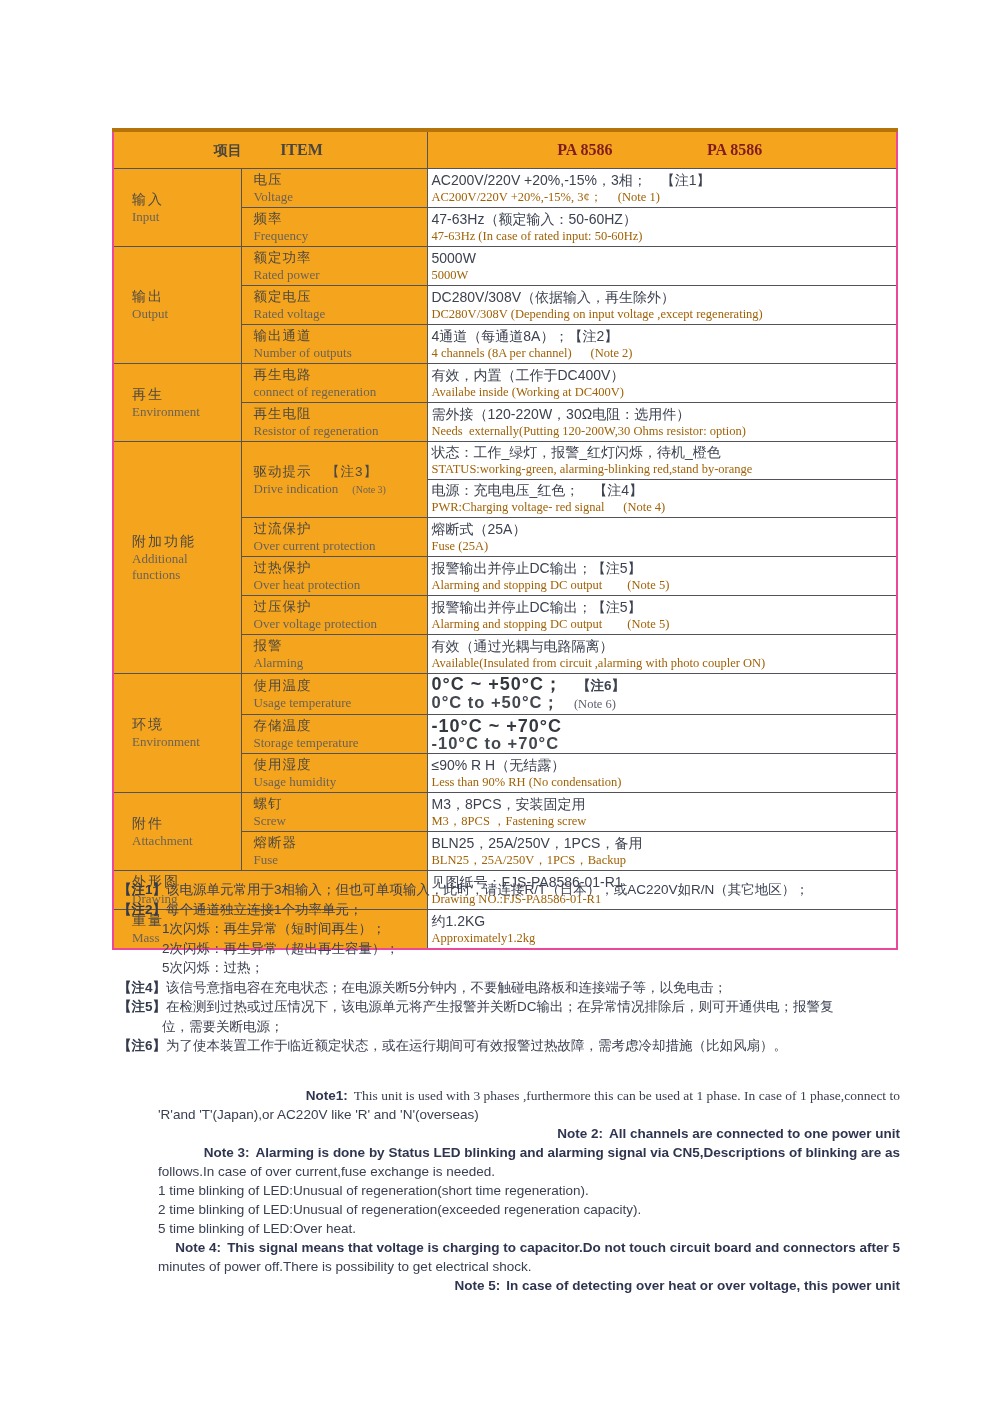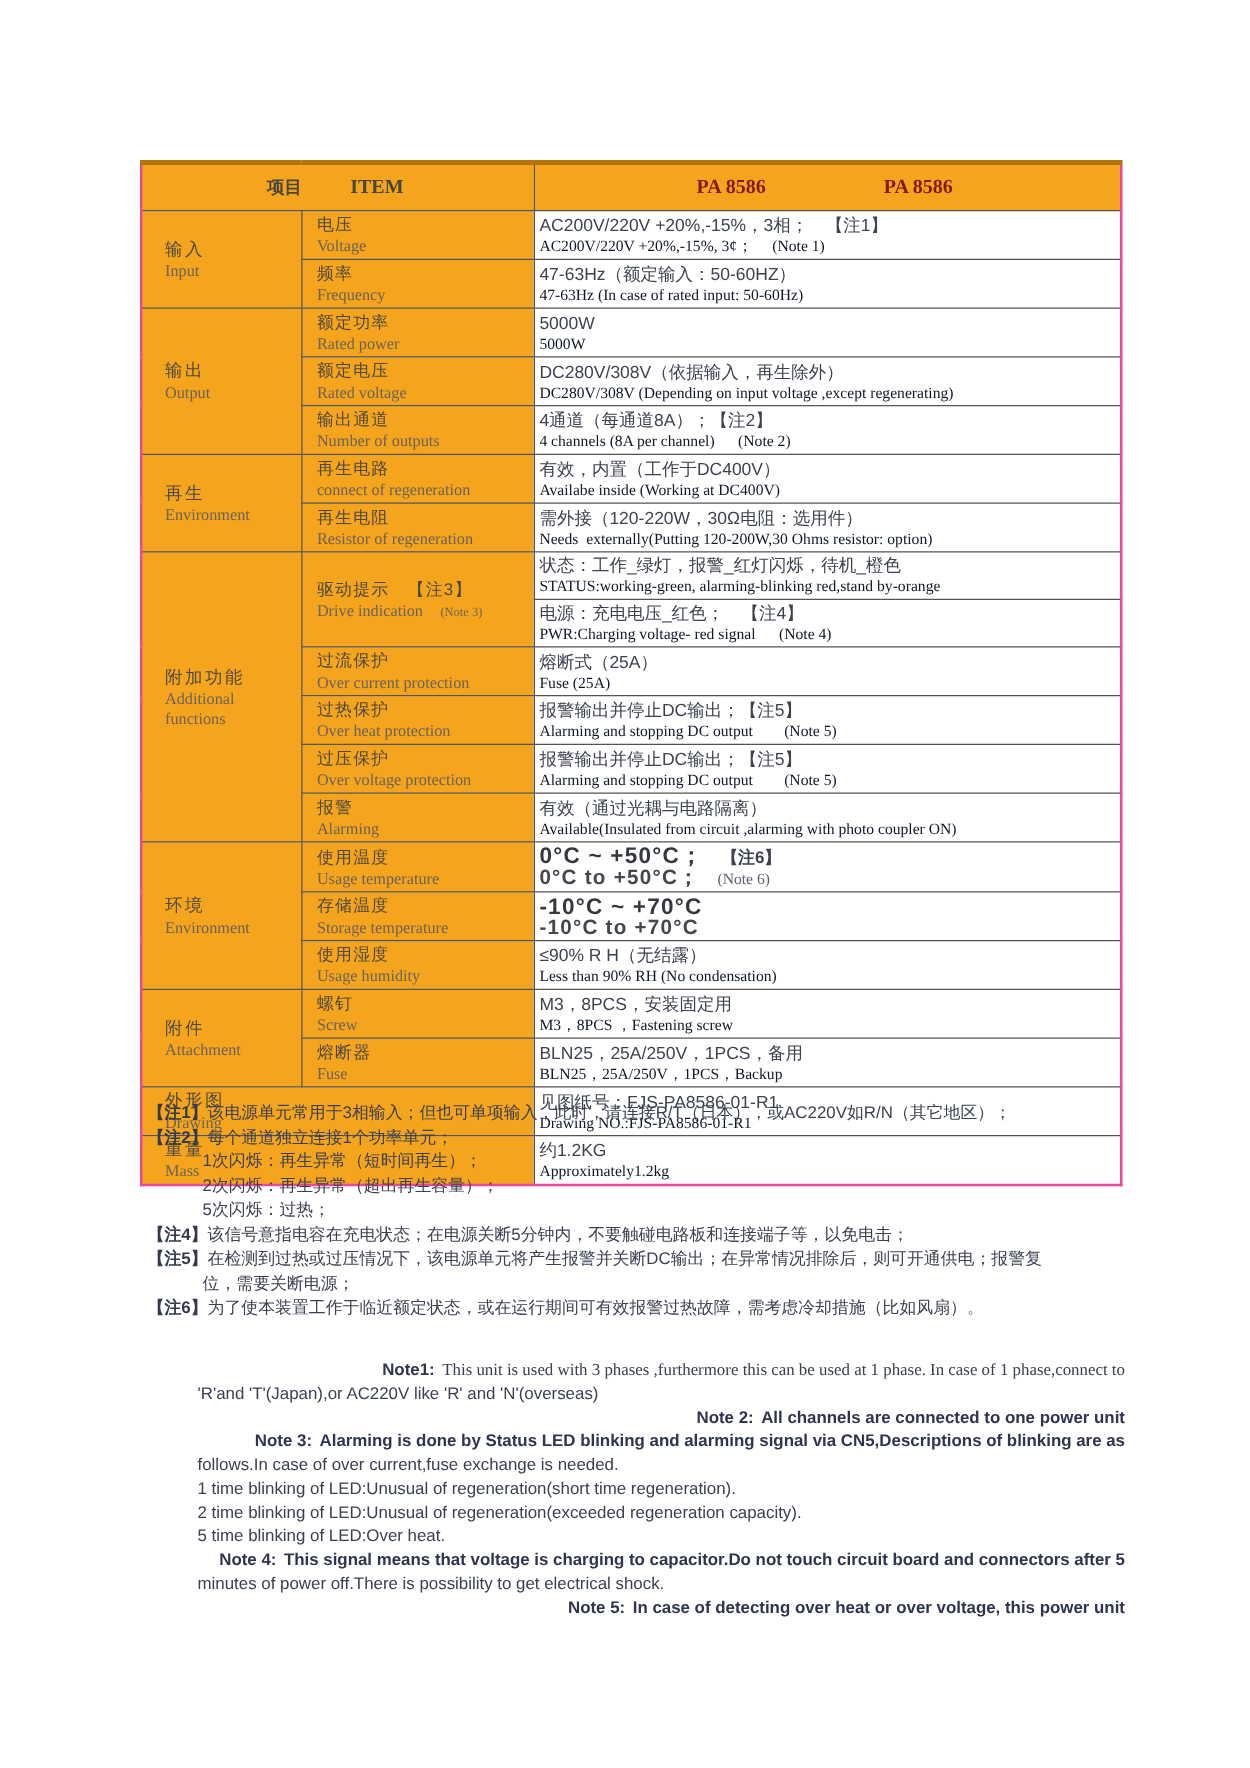--- a/index.html
+++ b/index.html
@@ -27,21 +27,21 @@
   tbody tr{height:37px;}
   td.g{padding-left:18px;}
   td.g .g-cn{font-size:14px;color:#4e4940;letter-spacing:2px;}
   td.g .g-en{font-family:"Liberation Serif",serif;font-size:13px;color:#6c6355;}
   td.i{padding-left:12px;}
   td.i .i-cn{font-size:13.5px;color:#4e4940;letter-spacing:1px;}
   td.i .i-en{font-family:"Liberation Serif",serif;font-size:13px;color:#6c6355;}
   td.i .i-note{font-size:10px;margin-left:14px;color:#6c6355;}
   td.v{background:#ffffff;padding-left:4px;}
   .v-cn{font-size:14px;color:#3d4250;line-height:17px;}
-  .v-en{font-family:"Liberation Serif",serif;font-size:12.5px;color:#0f172a;line-height:16px;}
+  .v-en{font-family:"Liberation Serif",serif;font-size:12.5px;color:#a16207;line-height:16px;}
   tr.big .v-cn{font-size:18px;font-weight:600;letter-spacing:1px;color:#34383f;}
   tr.big .v-en{font-family:"Liberation Sans",sans-serif;font-size:16.5px;font-weight:600;
                letter-spacing:1px;color:#43474e;}
   .v-note-cn{font-size:13.5px;font-weight:600;letter-spacing:0;margin-left:14px;color:#3d4250;}
   .v-note-en{font-family:"Liberation Serif",serif;font-size:12.5px;font-weight:400;
              letter-spacing:0;margin-left:14px;color:#5d616d;}
   
   .notes-cn{position:absolute;top:880px;left:118px;width:778px;}
   .note{font-size:13.5px;color:#3c4152;line-height:19.5px;padding-left:52px;text-indent:-52px;}
   .note .nlabel{font-weight:600;color:#333a4c;}

